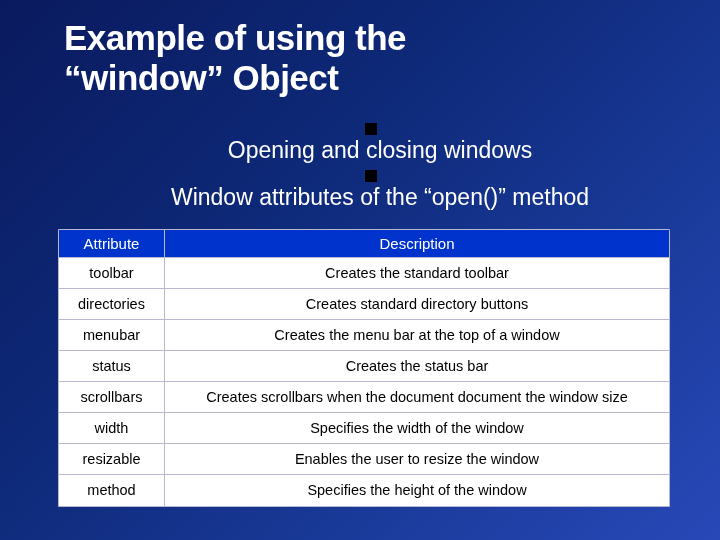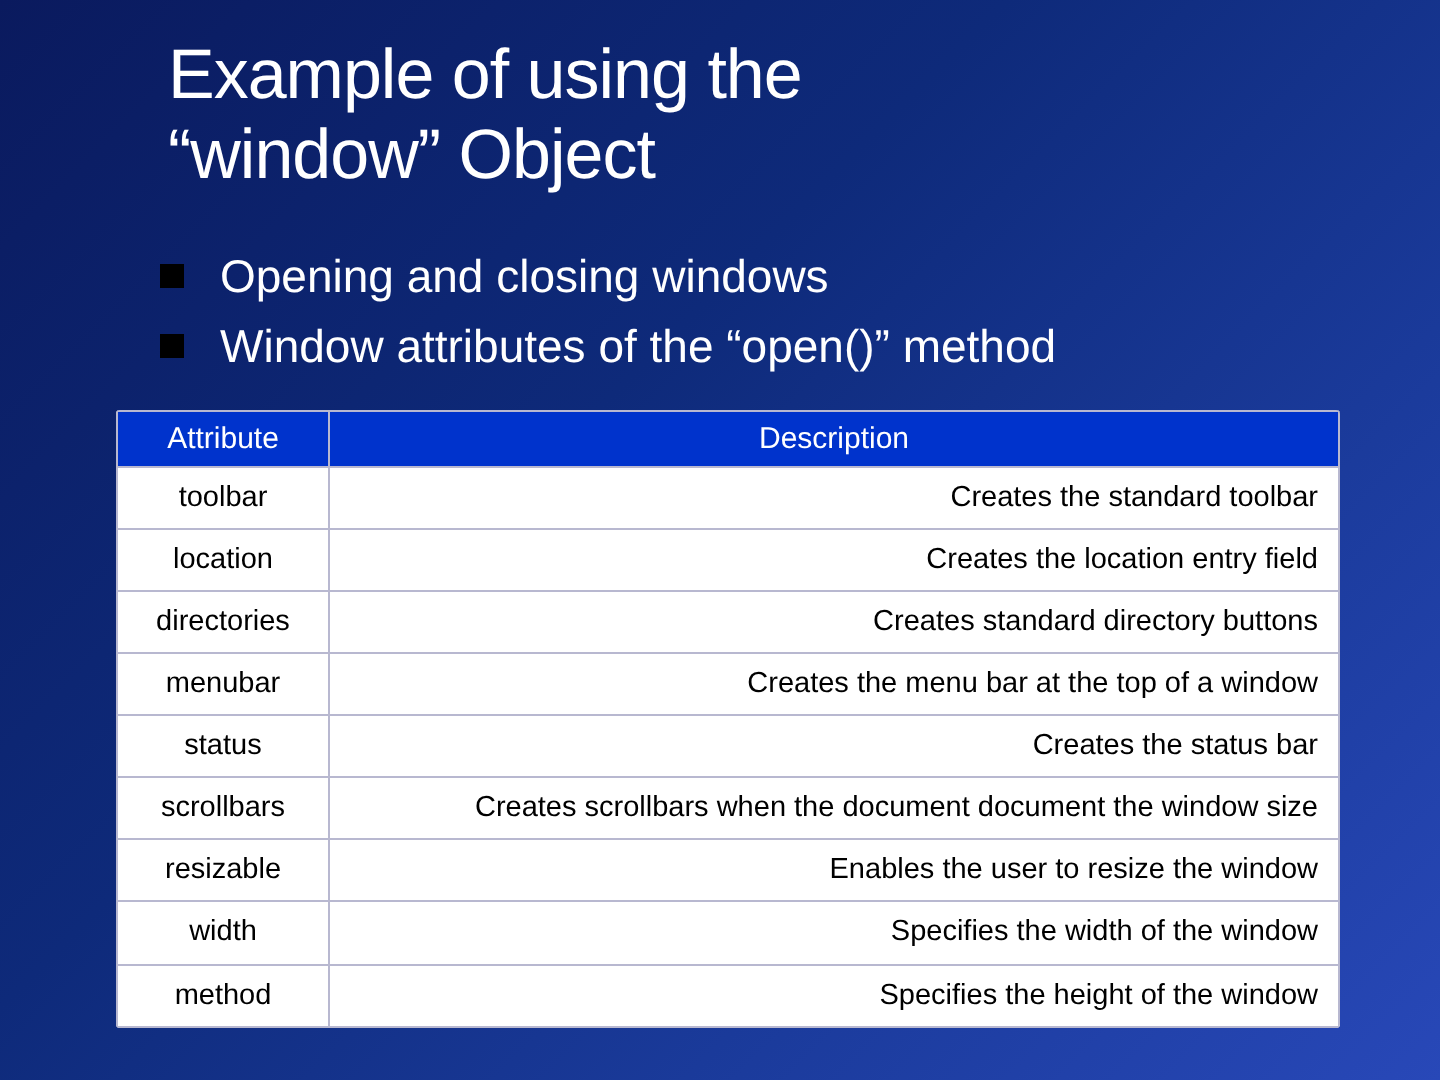--- a/index.html
+++ b/index.html
@@ -10,34 +10,35 @@
     font-family: Verdana, Geneva, sans-serif;
     overflow: hidden;
     position: relative;
   }
   .slide {
     padding: 18px 40px 0 40px;
   }
   .title {
     color: #ffffff;
     font-size: 35px;
-    font-weight: normal;
+    font-weight: bold;
     line-height: 1.15;
     letter-spacing: -0.5px;
-    margin-left: 44px;
+    margin-left: 24px;
     margin-bottom: 24px;
   }
   .bullets {
     margin-left: 40px;
     margin-bottom: 16px;
   }
   .bullet-row {
     display: flex;
     align-items: center;
     margin-bottom: 4px;
+    flex-direction: column;
   }
   .bullet-icon {
     width: 12px;
     height: 12px;
     background: #000000;
     margin-right: 18px;
     flex-shrink: 0;
   }
   .bullet-text {
     color: #ffffff;
@@ -67,21 +68,21 @@
   th:first-child { width: 106px; }
   td {
     background: #ffffff;
     color: #000000;
     font-size: 14.5px;
     padding: 6px 10px 6px 10px;
     border: 1px solid #b8b8d0;
     line-height: 1.25;
   }
   td.attr-cell { text-align: center; }
-  td.desc-cell { text-align: right; }
+  td.desc-cell { text-align: center; }
 </style>
 </head>
 <body>
 
 <div class="slide">
 
   <div class="title">
     <span>Example of using the</span><br>
     <span>“window” Object</span>
   </div>
@@ -104,46 +105,42 @@
           <th>Attribute</th>
           <th>Description</th>
         </tr>
       </thead>
       <tbody>
         <tr>
           <td class="attr-cell">toolbar</td>
           <td class="desc-cell">Creates the standard toolbar</td>
         </tr>
         <tr>
-          <td class="attr-cell">location</td>
-          <td class="desc-cell">Creates the location entry field</td>
-        </tr>
-        <tr>
           <td class="attr-cell">directories</td>
           <td class="desc-cell">Creates standard directory buttons</td>
         </tr>
         <tr>
           <td class="attr-cell">menubar</td>
           <td class="desc-cell">Creates the menu bar at the top of a window</td>
         </tr>
         <tr>
           <td class="attr-cell">status</td>
           <td class="desc-cell">Creates the status bar</td>
         </tr>
         <tr>
           <td class="attr-cell">scrollbars</td>
           <td class="desc-cell">Creates scrollbars when the document document the window size</td>
         </tr>
         <tr>
+          <td class="attr-cell">width</td>
+          <td class="desc-cell">Specifies the width of the window</td>
+        </tr>
+        <tr>
           <td class="attr-cell">resizable</td>
           <td class="desc-cell">Enables the user to resize the window</td>
-        </tr>
-        <tr>
-          <td class="attr-cell">width</td>
-          <td class="desc-cell">Specifies the width of the window</td>
         </tr>
         <tr>
           <td class="attr-cell">method</td>
           <td class="desc-cell">Specifies the height of the window</td>
         </tr>
       </tbody>
     </table>
   </div>
 
 </div>

